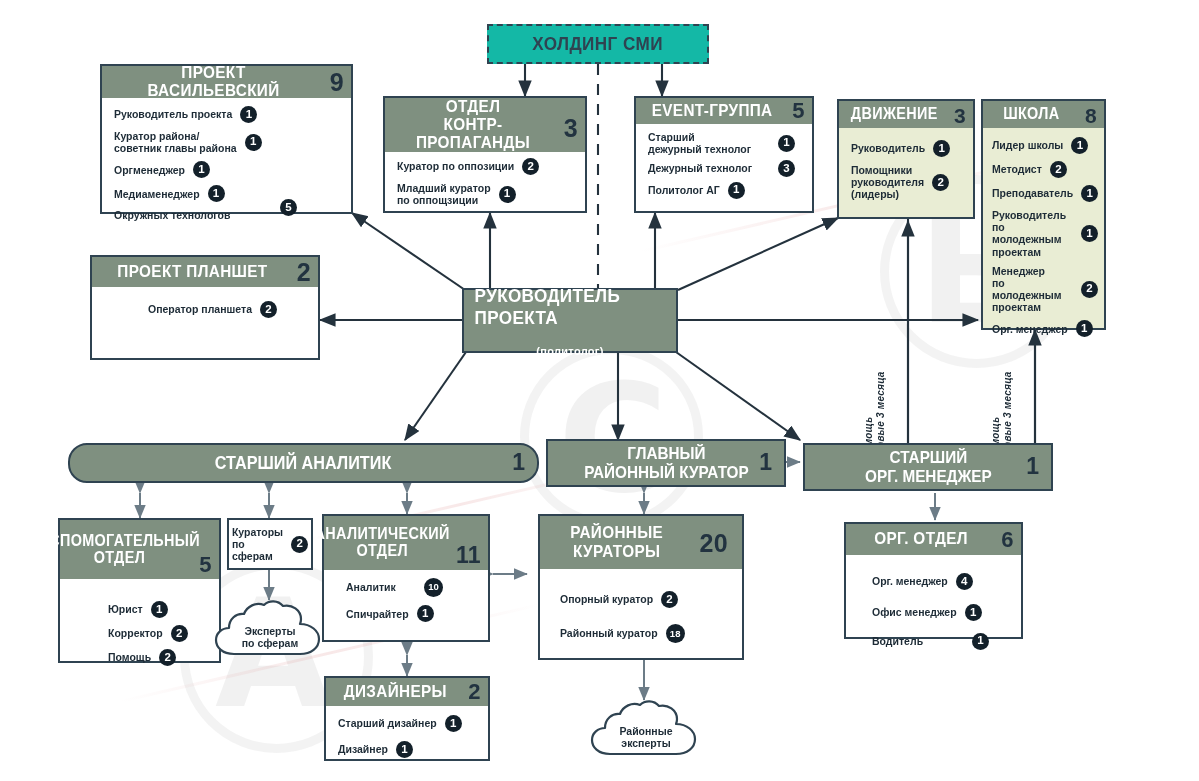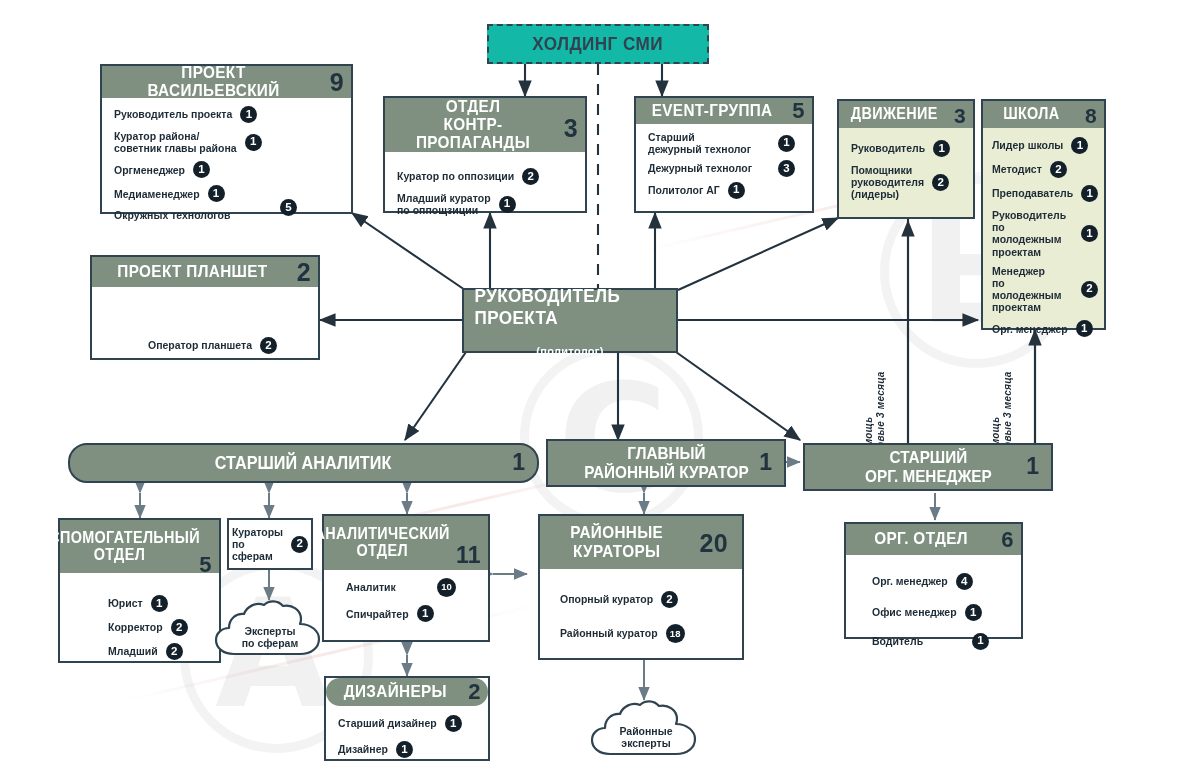--- a/index.html
+++ b/index.html
@@ -178,21 +178,21 @@
       </div>
     </div>
   </div>
 
   <div class="box" style="left:383px;top:96px;width:204px;height:117px;">
     <div class="bx-head tight" style="height:54px;font-size:17px;flex-direction:column;justify-content:center;">
       <span class="cap" style="white-space:pre-line;">ОТДЕЛ
 КОНТР-ПРОПАГАНДЫ</span>
       <span class="bx-cnt" style="top:18px;transform:none;">3</span>
     </div>
-    <div class="bx-body" style="padding-top:16px;">
+    <div class="bx-body" style="padding-top:6px;">
       <div class="row">
         <span class="lbl">Куратор по оппозиции</span>
         <span class="badge">2</span>
       </div>
       <div class="row">
         <span class="lbl">Младший куратор
 по оппощзиции</span>
         <span class="badge">1</span>
       </div>
     </div>
@@ -274,21 +274,21 @@
         <span class="badge">1</span>
       </div>
     </div>
   </div>
 
   <div class="box" style="left:90px;top:255px;width:230px;height:105px;">
     <div class="bx-head" style="height:30px;font-size:17px;">
       <span class="cap">ПРОЕКТ ПЛАНШЕТ</span>
       <span class="bx-cnt">2</span>
     </div>
-    <div class="bx-body" style="padding-top:14px;margin-top:36px;">
+    <div class="bx-body" style="padding-top:14px;">
       <div class="row" style="padding-left:44px;">
         <span class="lbl">Оператор планшета</span>
         <span class="badge">2</span>
       </div>
     </div>
   </div>
 
   <div class="central" style="left:462px;top:288px;width:216px;height:65px;">
     <div class="t1 cap">РУКОВОДИТЕЛЬ ПРОЕКТА</div>
     <div class="t2">(политолог)</div>
@@ -310,57 +310,57 @@
     <span class="bn">1</span>
   </div>
 
   <div class="banner" style="left:803px;top:443px;width:250px;height:48px;font-size:17px;">
     <span class="cap" style="white-space:pre-line;">СТАРШИЙ
 ОРГ. МЕНЕДЖЕР</span>
     <span class="bn">1</span>
   </div>
 
   <div class="box" style="left:58px;top:518px;width:163px;height:145px;">
-    <div class="bx-head tight" style="height:53px;font-size:16px;flex-direction:column;justify-content:center;padding-right:46px;">
+    <div class="bx-head tight" style="height:59px;font-size:16px;flex-direction:column;justify-content:center;padding-right:46px;">
       <span class="cap" style="white-space:pre-line;">ВСПОМОГАТЕЛЬНЫЙ
 ОТДЕЛ</span>
       <span class="bx-cnt" style="top:34px;transform:none;font-size:22px;">5</span>
     </div>
     <div class="bx-body" style="padding:22px 8px 6px 48px;">
       <div class="row">
         <span class="lbl">Юрист</span>
         <span class="badge">1</span>
       </div>
       <div class="row">
         <span class="lbl">Корректор</span>
         <span class="badge">2</span>
       </div>
       <div class="row">
-        <span class="lbl">Младший</span>
+        <span class="lbl">Помощь</span>
         <span class="badge">2</span>
       </div>
     </div>
   </div>
 
   <div class="plain" style="left:227px;top:518px;width:86px;height:52px;">
     <span class="lbl" style="font-size:10.5px;font-weight:700;color:#1d2b36;line-height:1.16;white-space:pre-line;">Кураторы
 по сферам</span>
     <span class="badge">2</span>
   </div>
 
   <div class="box" style="left:322px;top:514px;width:168px;height:128px;">
     <div class="bx-head tight" style="height:54px;font-size:16px;flex-direction:column;justify-content:center;padding-right:54px;">
       <span class="cap" style="white-space:pre-line;">АНАЛИТИЧЕСКИЙ
 ОТДЕЛ</span>
       <span class="bx-cnt" style="top:28px;transform:none;font-size:23px;">11</span>
     </div>
     <div class="bx-body" style="padding:11px 8px 6px 22px;">
       <div class="row" style="margin-bottom:12px;">
         <span class="lbl">Аналитик</span>
-        <span class="badge w2" style="position:absolute;left:83px;font-size:9.5px;text-align:right;">10</span>
+        <span class="badge w2" style="position:absolute;left:70px;font-size:9.5px;text-align:right;">10</span>
       </div>
       <div class="row">
         <span class="lbl">Спичрайтер</span>
         <span class="badge">1</span>
       </div>
     </div>
   </div>
 
   <div class="box" style="left:538px;top:514px;width:206px;height:146px;">
     <div class="bx-head tight" style="height:53px;font-size:17px;flex-direction:column;justify-content:center;padding-right:54px;">
@@ -395,21 +395,21 @@
         <span class="badge">1</span>
       </div>
       <div class="row">
         <span class="lbl">Водитель</span>
         <span class="badge" style="position:absolute;left:92px;">1</span>
       </div>
     </div>
   </div>
 
   <div class="box" style="left:324px;top:676px;width:166px;height:85px;">
-    <div class="bx-head tight" style="height:28px;font-size:17px;border-radius:14px;">
+    <div class="bx-head tight" style="height:28px;font-size:17px;">
       <span class="cap">ДИЗАЙНЕРЫ</span>
       <span class="bx-cnt" style="font-size:22px;">2</span>
     </div>
     <div class="bx-body" style="padding:9px 8px 6px 12px;">
       <div class="row" style="margin-bottom:9px;">
         <span class="lbl">Старший дизайнер</span>
         <span class="badge">1</span>
       </div>
       <div class="row">
         <span class="lbl">Дизайнер</span>

